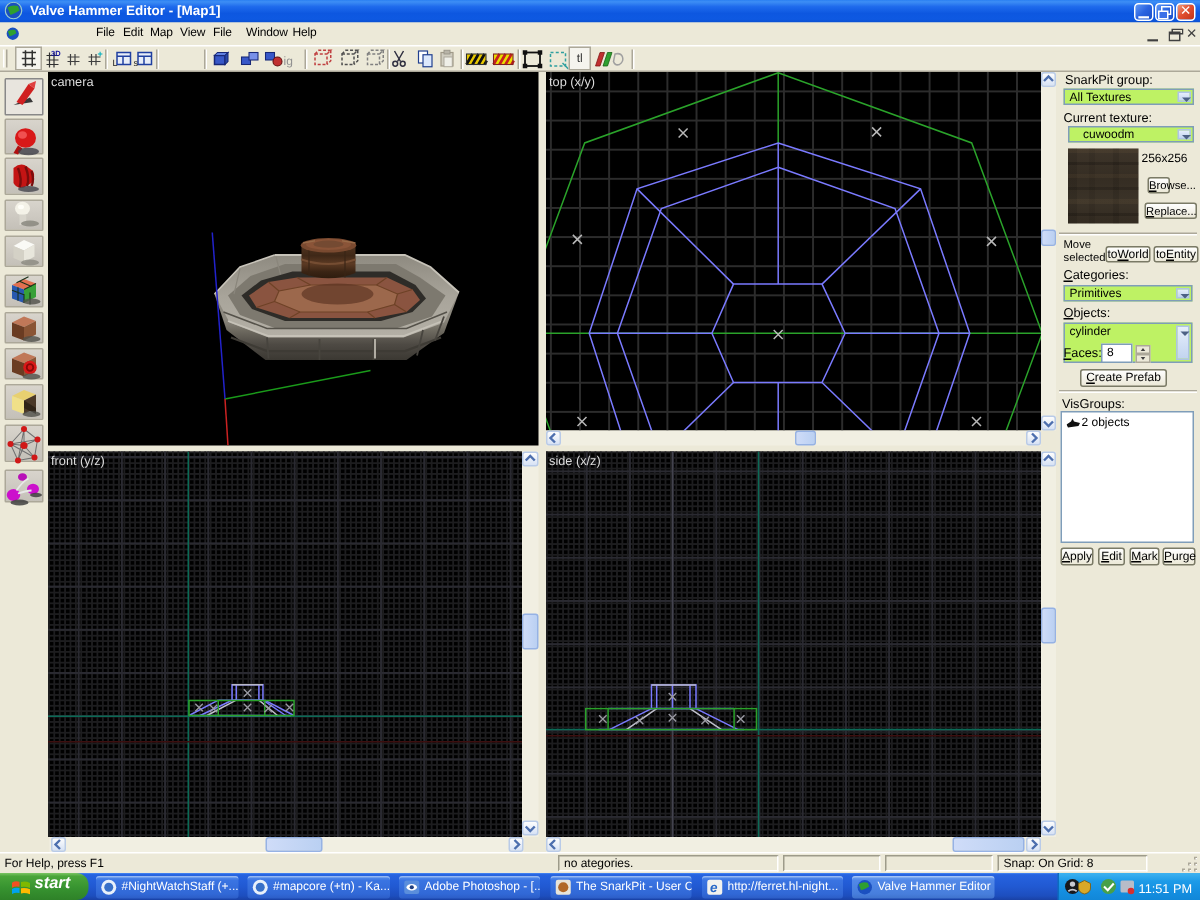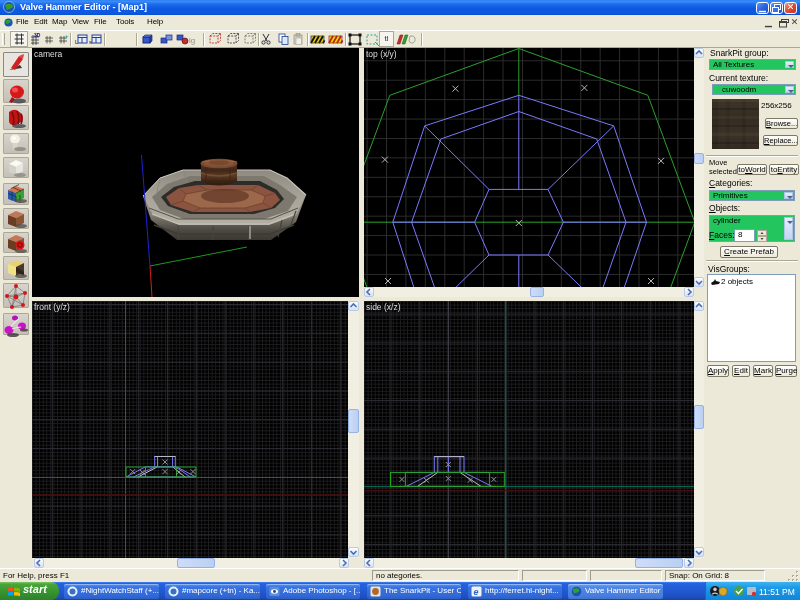--- a/index.html
+++ b/index.html
@@ -11,21 +11,21 @@
 #titlebar { left:0; top:0; width:800px; height:15px;
   background:linear-gradient(180deg,#2a80f2 0%,#3d8ef5 8%,#1e6aec 30%,#0d57e0 60%,#0e59e2 85%,#0a4fd0 100%); }
 #titletext { left:20px; top:2px; color:#fff; font-weight:bold; font-size:9px; letter-spacing:0px; }
 .tbtn { top:2px; width:13px; height:12px; border-radius:3px; border:1px solid #fff;
   color:#fff; font-size:9px; line-height:9px; text-align:center; }
 .tbtn.min, .tbtn.max { background:linear-gradient(135deg,#6098f5 0%,#2a63e0 50%,#1b4fc8 100%); }
 .tbtn.close { background:linear-gradient(135deg,#f0a080 0%,#e25032 45%,#c23318 100%); }
 
 
 #menubar { left:0; top:15px; width:800px; height:15px; background:#ece9d8; }
-.menuitem { color:#000; font-size:8px; letter-spacing:-0.1px; }
+.menuitem { color:#000; font-size:8px; letter-spacing:-0.1px;margin-left:48px; }
 .mdibtn { width:9px; height:12px; color:#404040; font-size:9px; text-align:center; line-height:11px; }
 
 
 #toolbar { left:0; top:30px; width:800px; height:18px; background:#ece9d8; border-top:1px solid #fff; border-bottom:1px solid #aca899; }
 .tsep { top:2px; width:2px; height:13px; border-left:1px solid #aca899; border-right:1px solid #fff; }
 .pressedbtn { background:#f5f4ee; border:1px solid #aca899; }
 
 
 .palbtn { left:3px; width:26px; border:1px solid #aca899; background:linear-gradient(180deg,#d8d4cc,#c4c0b8); border-radius:1px; }
 
@@ -35,21 +35,21 @@
 
 
 .sbtrack-h { background:#f1efe2; }
 .sbtrack-v { background:#f1efe2; }
 .sbbtn { background:linear-gradient(180deg,#fdfdfd,#d7e2f5); border:1px solid #b9cbe8; border-radius:2px; color:#4d6fae; text-align:center; }
 .sbthumb { background:linear-gradient(90deg,#cfdcf8,#bad0f2); border:1px solid #96b2e4; border-radius:2px; }
 
 
 #panel { left:705px; top:48px; width:95px; height:520px; background:#ece9d8; }
 .plabel { color:#000; font-size:8.5px; white-space:nowrap; }
-.combo { background:#22c55e; border:1px solid #7f9db9; height:10px; }
+.combo { background:#bef264; border:1px solid #7f9db9; height:10px; }
 .combo .ctext { position:absolute; left:3px; top:1px; font-size:8px; }
 .cbtn { position:absolute; right:1px; top:1px; bottom:1px; width:9px; background:linear-gradient(180deg,#e6eefb,#c2d4f0); border:1px solid #aec4e5; }
 .cbtn:after { content:""; position:absolute; left:2px; top:3px; border-left:3px solid transparent; border-right:3px solid transparent; border-top:3px solid #4d6185; }
 .xpbtn { background:linear-gradient(180deg,#fefefe,#ece9d8); border:1px solid #7a7a66; border-radius:2px; text-align:center; color:#000; white-space:nowrap; }
 
 
 #statusbar { left:0; top:568px; width:800px; height:14px; background:#ece9d8; border-top:1px solid #fff; }
 .spane { top:1px; height:11px; border:1px solid; border-color:#9d9b8a #fff #fff #9d9b8a; font-size:8px; color:#000; padding-left:3px; }
 
 
@@ -88,21 +88,21 @@
 <div id="menubar" class="abs"></div>
 <svg class="abs" style="left:4px;top:18px" width="9" height="9" viewBox="0 0 11 11">
   <circle cx="5.5" cy="5.5" r="5" fill="#1b50c0"></circle>
   <path d="M1.5 3.5 Q4 1.5 7.5 2.5 L8.5 5 Q5.5 7 3 7.5 Z" fill="#2fa02f"></path>
 </svg>
 <div class="abs menuitem" style="left:16px;top:17px">File</div>
 <div class="abs menuitem" style="left:34px;top:17px">Edit</div>
 <div class="abs menuitem" style="left:52px;top:17px">Map</div>
 <div class="abs menuitem" style="left:72px;top:17px">View</div>
 <div class="abs menuitem" style="left:94px;top:17px">File</div>
-<div class="abs menuitem" style="left:116px;top:17px">Tools</div>
+<div class="abs menuitem" style="left:116px;top:17px">Window</div>
 <div class="abs menuitem" style="left:147px;top:17px">Help</div>
 <div class="abs mdibtn" style="left:764px;top:17px">▁</div>
 <div class="abs mdibtn" style="left:777px;top:17px">
     <svg width="10" height="9" style="position:absolute;left:2px;top:2px" viewBox="0 0 10 9">
       <rect x="2.5" y="0.5" width="7" height="3" fill="none" stroke="#404040"></rect>
       <rect x="0.5" y="2.5" width="7" height="5.5" fill="#ece9d8" stroke="#404040"></rect>
       <path d="M1 3.5 h6" stroke="#404040"></path>
     </svg>
   </div>
 <div class="abs mdibtn" style="left:790px;top:17px">✕</div>
@@ -514,21 +514,21 @@
 <div class="abs plabel" style="left:709px;top:73px">Current texture:</div>
 <div class="abs combo" style="left:712px;top:84px;width:84px;height:11px">
     <span class="ctext" style="top:0;left:9px">cuwoodm</span>
     <span class="cbtn"></span>
   </div>
 <div class="abs" style="left:712px;top:99px;width:47px;height:50px;background:
   linear-gradient(180deg, rgba(130,105,70,0.13) 0 3px, transparent 3px 9px, rgba(0,0,0,0.20) 9px 11px, transparent 11px 17px, rgba(130,105,70,0.11) 17px 20px, transparent 20px 26px, rgba(0,0,0,0.17) 26px 28px, transparent 28px 34px, rgba(130,105,70,0.12) 34px 37px, transparent 37px 43px, rgba(0,0,0,0.19) 43px 45px, transparent 45px 50px),
   linear-gradient(90deg, rgba(0,0,0,0.10) 0 6px, transparent 6px 14px, rgba(0,0,0,0.08) 14px 18px, transparent 18px 30px, rgba(0,0,0,0.10) 30px 34px, transparent 34px 47px),
   linear-gradient(180deg, #3e352a 0%, #352d23 40%, #3b3328 70%, #332b21 100%);"></div>
 <div class="abs plabel" style="left:761px;top:101px;font-size:8px">256x256</div>
-<div class="abs xpbtn" style="left:765px;top:118px;width:33px;height:11px;font-size:7.5px;line-height:9px"><u>B</u>rowse...</div>
+<div class="abs xpbtn" style="left:765px;top:118px;width:15px;height:11px;font-size:7.5px;line-height:9px"><u>B</u>rowse...</div>
 <div class="abs xpbtn" style="left:763px;top:135px;width:35px;height:11px;font-size:7.5px;line-height:9px"><u>R</u>eplace...</div>
 <div class="abs" style="left:706px;top:155px;width:92px;height:2px;border-top:1px solid #aca899;border-bottom:1px solid #fff"></div>
 <div class="abs plabel" style="left:709px;top:158px;line-height:1.2;font-size:7.5px">Move<br>selected:</div>
 <div class="abs xpbtn" style="left:737px;top:164px;width:30px;height:11px;font-size:8px;line-height:9px">to<u>W</u>orld</div>
 <div class="abs xpbtn" style="left:769px;top:164px;width:30px;height:11px;font-size:8px;line-height:9px">to<u>E</u>ntity</div>
 <div class="abs plabel" style="left:709px;top:178px"><u>C</u>ategories:</div>
 <div class="abs combo" style="left:709px;top:190px;width:86px;height:11px">
     <span class="ctext" style="top:0">Primitives</span>
     <span class="cbtn"></span>
   </div>

